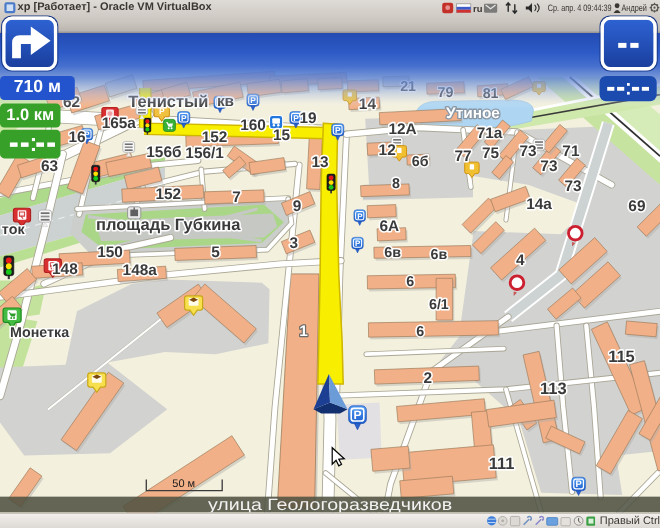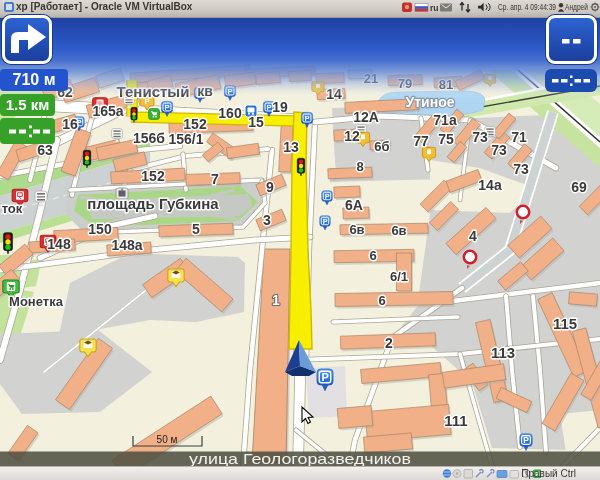--- a/index.html
+++ b/index.html
@@ -1,21 +1,21 @@
 <!DOCTYPE html>
 <html><head><meta charset="utf-8"><style>
 * { margin:0; padding:0; box-sizing:border-box; }
 html,body { width:600px; height:480px; overflow:hidden; font-family:"Liberation Sans",sans-serif; }
 #root { position:relative; width:600px; height:480px; background:#f3f0dd; }
-#toppanel { position:absolute; left:0; top:0; width:600px; height:18px;
+#toppanel { position:absolute; left:0; top:0; width:600px; height:30px;
   background:linear-gradient(#dedad5,#cac5bf 70%,#b8b3ac); border-bottom:1px solid #9d9891; }
 #toppanel .title { position:absolute; left:16px; top:1px; font-size:10px; font-weight:bold; color:#3a3632; }
 #statusbar { position:absolute; left:0; top:466px; width:600px; height:14px;
   background:linear-gradient(#f2efec,#ddd9d5); border-top:1px solid #b5b1ac; }
-#statusbar .ctl { position:absolute; right:24px; top:1px; font-size:10px; color:#3a3632; }
+#statusbar .ctl { position:absolute; right:0; top:1px; font-size:10px; color:#3a3632; }
 .hud { position:absolute; color:#fff; font-weight:bold; text-align:center; }
 #turnbox { left:2px; top:15px; width:50px; height:49px; border-radius:9px;
   background:linear-gradient(#2e62d2,#1a3f9e); border:3px solid #ffffff; box-shadow:0 0 0 1px #1a3a8a; }
 #dashbox { left:546px; top:15px; width:51px; height:49px; border-radius:9px;
   background:linear-gradient(#2e62d2,#1a3f9e); border:3px solid #ffffff; box-shadow:0 0 0 1px #1a3a8a;
   font-size:20px; line-height:40px; }
 #b710 { left:0px; top:69px; width:68px; height:22px; background:#2353cd; border-radius:4px;
   font-size:16px; line-height:21px; }
 #b15 { left:0px; top:94px; width:55px; height:22px; background:#36a028; border-radius:4px;
   font-size:15px; line-height:21px; }
@@ -638,21 +638,21 @@
 <div class="hud" id="turnbox">
   <svg width="44" height="43" viewBox="0 0 44 43">
     <path d="M6,35 L6,21 Q6,14 13,14 L23,14 L23,6 L41,19 L23,32 L23,22 L14,22 L14,35 Z" fill="#ffffff"></path>
   </svg>
 </div>
 <div class="hud" id="dashbox"><svg width="45" height="43">
         <rect x="13" y="21" width="7.5" height="4.5" fill="#fff"></rect>
         <rect x="24" y="21" width="7.5" height="4.5" fill="#fff"></rect>
       </svg></div>
 <div class="hud" id="b710">710 м</div>
-<div class="hud" id="b15">1.5 км</div>
+<div class="hud" id="b15">1.0 км</div>
 <div class="hud" id="btime"><svg width="55" height="26">
         <g fill="#fff">
           <rect x="9" y="11.5" width="7" height="4"></rect>
           <rect x="19" y="11.5" width="7" height="4"></rect>
           <rect x="33" y="11.5" width="7" height="4"></rect>
           <rect x="43" y="11.5" width="7" height="4"></rect>
           <rect x="29" y="7.5" width="2.8" height="2.8"></rect>
           <rect x="29" y="16.5" width="2.8" height="2.8"></rect>
         </g>
       </svg></div>

